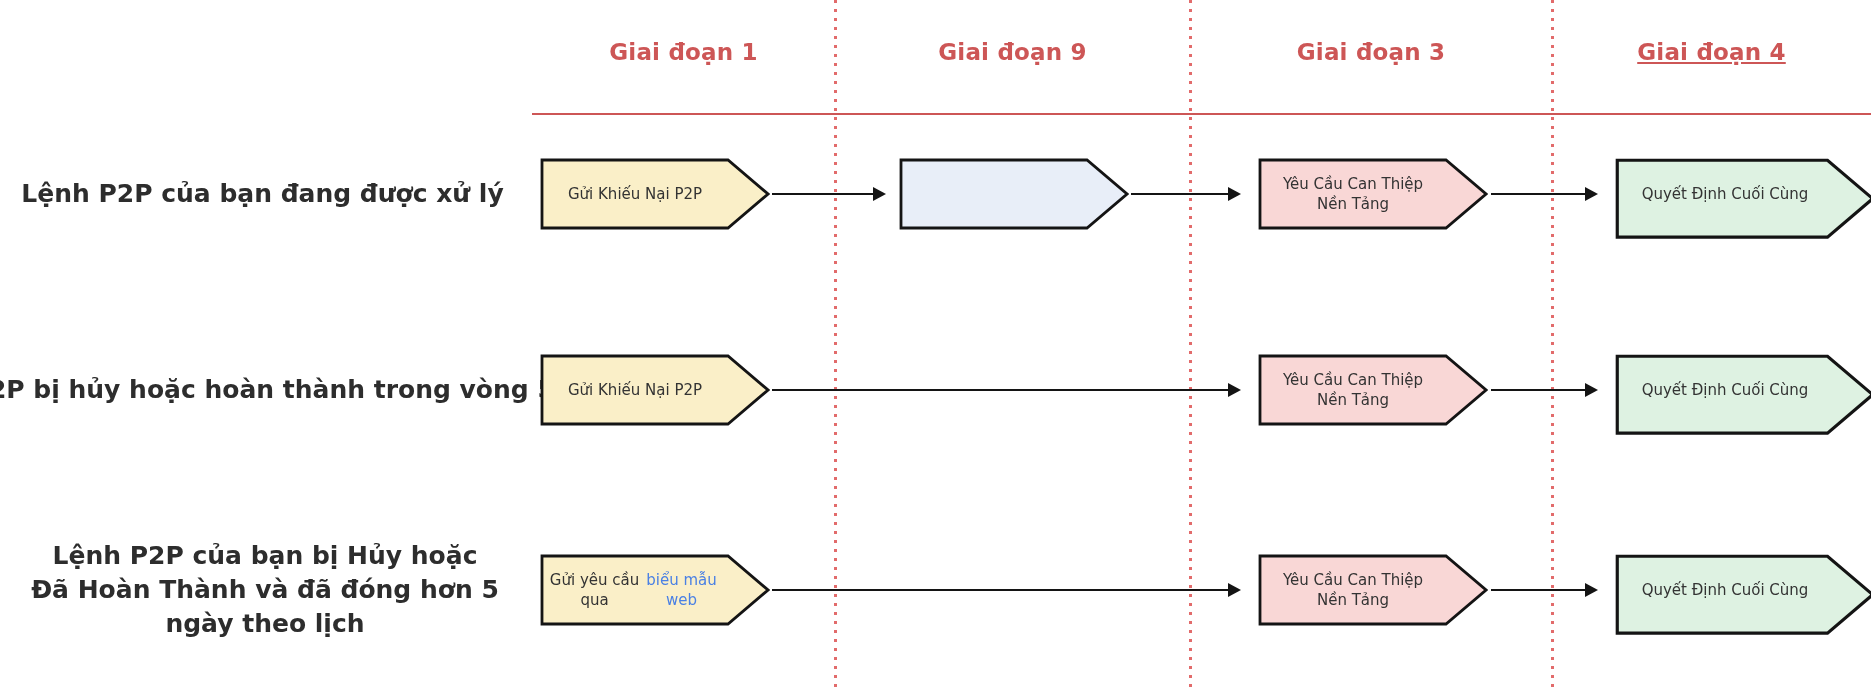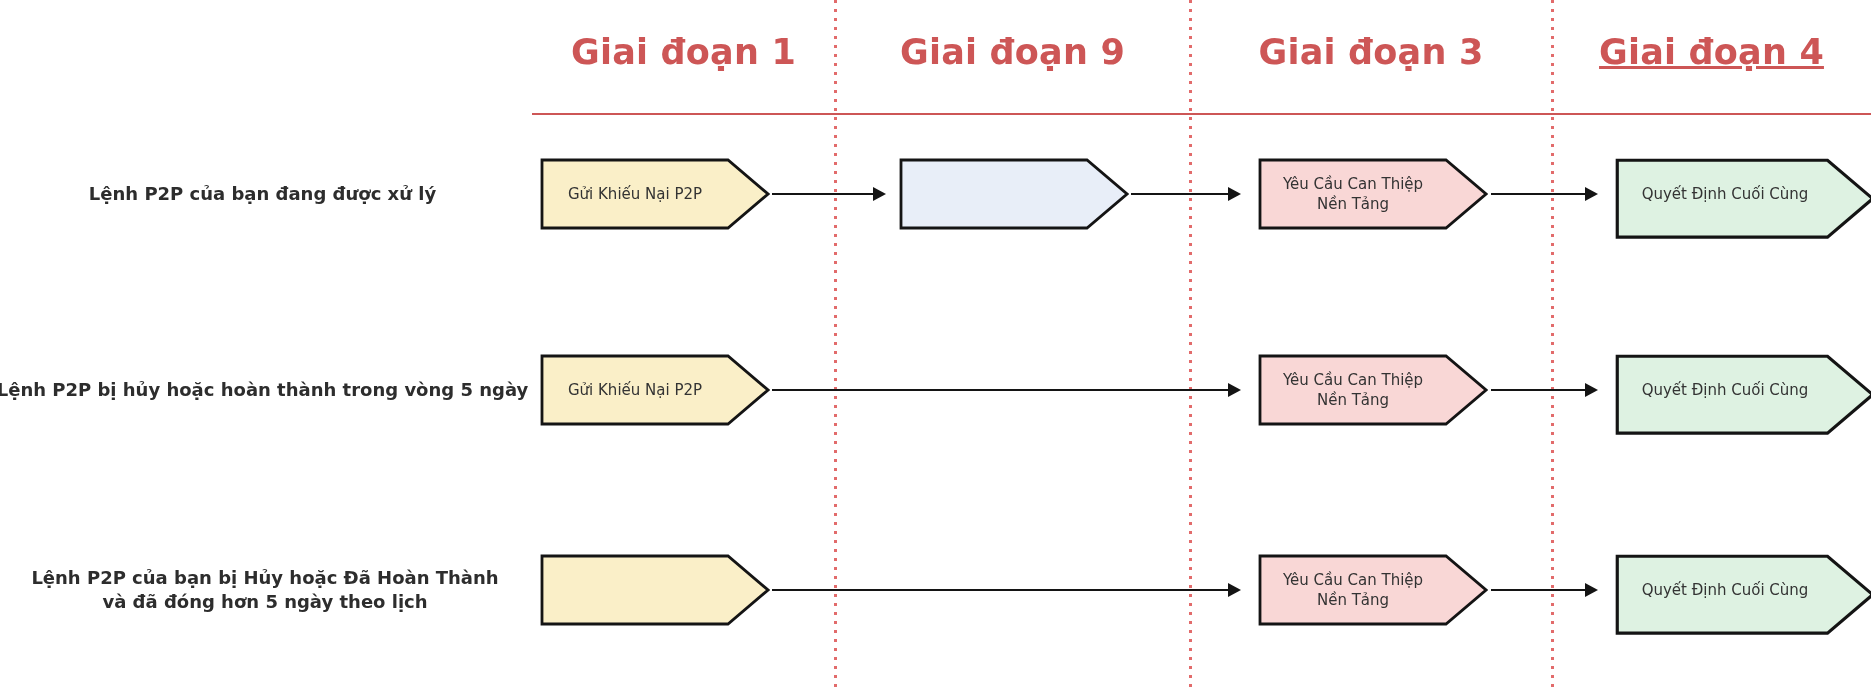--- a/index.html
+++ b/index.html
@@ -7,36 +7,36 @@
     position:relative;
     width:1871px;height:693px;
     background:#ffffff;
     font-family:"DejaVu Sans","Liberation Sans",sans-serif;
     overflow:hidden;
   }
   
   .stage-header{
     position:absolute;top:30px;height:44px;
     display:flex;align-items:center;justify-content:center;
-    font-size:35px;font-weight:bold;color:#cd5656;
+    font-size:23px;font-weight:bold;color:#cd5656;
     letter-spacing:.2px;white-space:nowrap;
   }
   .header-underline{
     position:absolute;top:113px;left:532px;width:1339px;height:2px;
     background:#cd5656;
   }
   .stage-divider{
     position:absolute;top:0;width:3px;height:688px;
     background:repeating-linear-gradient(to bottom,#e26b6b 0 3px,transparent 3px 9px);
   }
   
   .row-label{
     position:absolute;left:10px;width:505px;height:72px;
     display:flex;align-items:center;justify-content:center;
-    text-align:center;font-size:18px;font-weight:bold;color:#2d2d2d;
+    text-align:center;font-size:25px;font-weight:bold;color:#2d2d2d;
     line-height:1.35;
   }
   .row-label.nowrap{white-space:nowrap;}
   
   .pbox{position:absolute;width:230px;height:72px;}
   .pbox svg{position:absolute;inset:0;display:block;}
   .pbox .ptext{
     position:absolute;top:0;bottom:0;left:8px;right:48px;
     display:flex;align-items:center;justify-content:center;
     text-align:center;font-size:15px;color:#333333;line-height:1.35;
@@ -128,20 +128,24 @@
       </svg>
     <div class="ptext">Quyết Định Cuối Cùng</div>
   </div>
 
   <div class="row-label rowy3" style="width:470px;left:30px;">Lệnh P2P của bạn bị Hủy hoặc Đã Hoàn Thành và đã đóng hơn 5 ngày theo lịch</div>
 
   <div class="pbox col1 rowy3">
     <svg viewBox="0 0 230 72">
         <polygon points="2,2 188,2 228,36 188,70 2,70" stroke="#141414" stroke-width="2.8" fill="#faefc8"></polygon>
       </svg>
+    <div class="ptext">
+        <span>Gửi yêu cầu qua </span>
+        <span class="weblink" style="color: rgb(74, 128, 228);">biểu mẫu web</span>
+      </div>
   </div>
   <div class="arrow rowy3" style="left:772px;width:467px;top:589px;"></div>
 
   <div class="pbox col3 rowy3">
     <svg viewBox="0 0 230 72">
         <polygon points="2,2 188,2 228,36 188,70 2,70" stroke="#141414" stroke-width="2.8" fill="#f9d7d6"></polygon>
       </svg>
     <div class="ptext">Yêu Cầu Can Thiệp Nền Tảng</div>
   </div>
   <div class="arrow rowy3" style="left:1491px;width:105px;top:589px;"></div>

